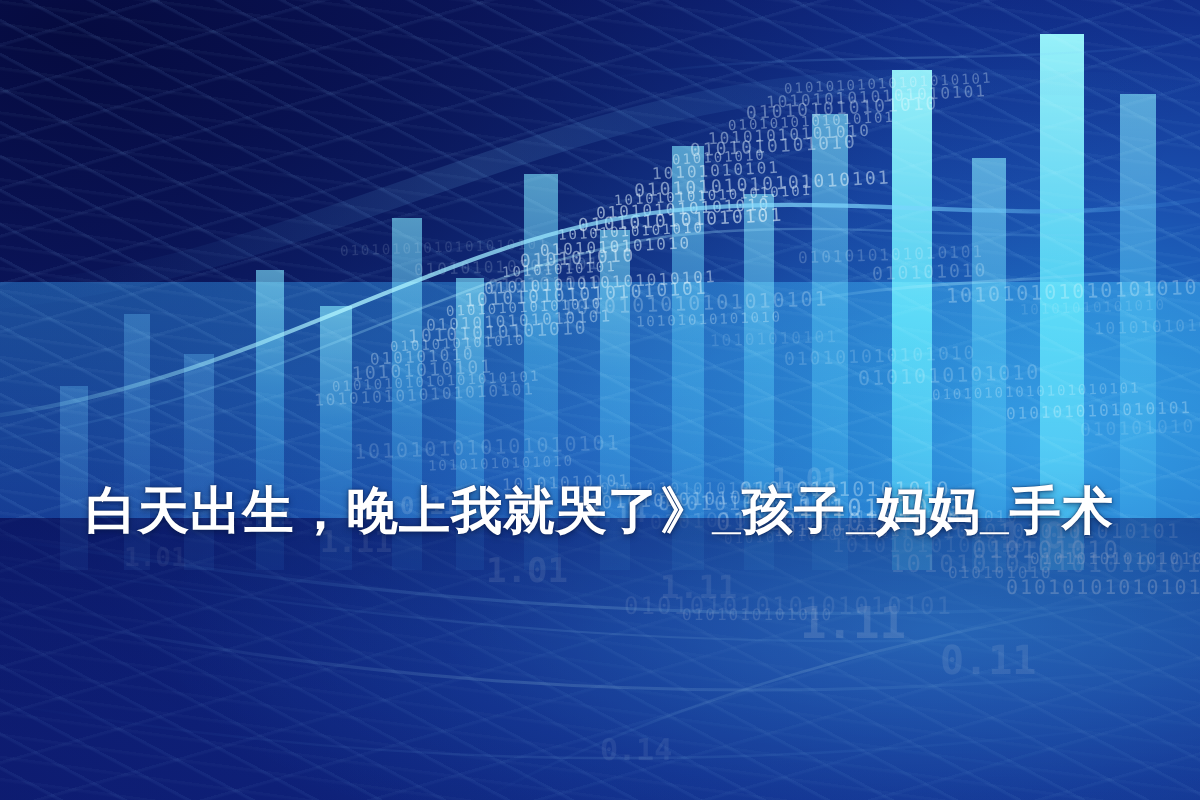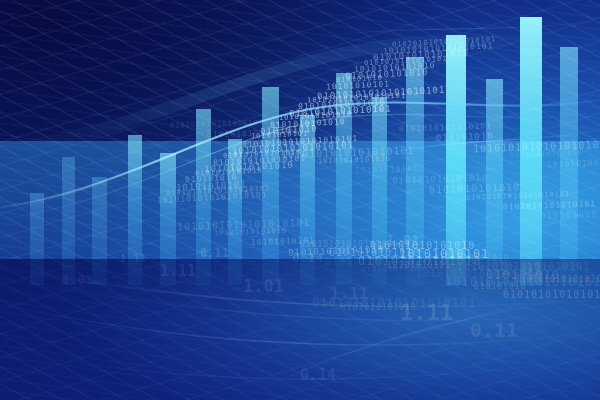--- a/index.html
+++ b/index.html
@@ -276,15 +276,16 @@
 
     <path d="M 300 40 C 400 22 500 36 620 18" fill="none" stroke="url(#cg3)" stroke-width="1.1" opacity=".5"></path>
     <path d="M 360 160 C 450 134 540 146 620 126" fill="none" stroke="url(#cg2)" stroke-width="1.4" opacity=".55"></path>
   </svg>
 
   <div id="band-mid"></div>
   <div id="band-bottom"></div>
   <div id="bottom-sheen"></div>
 
   <div id="headline">
+    <span id="line2">白天出生，晚上我就哭了》_孩子_妈妈_手术</span>
   </div>
 
 </div>
 
 </body></html>

